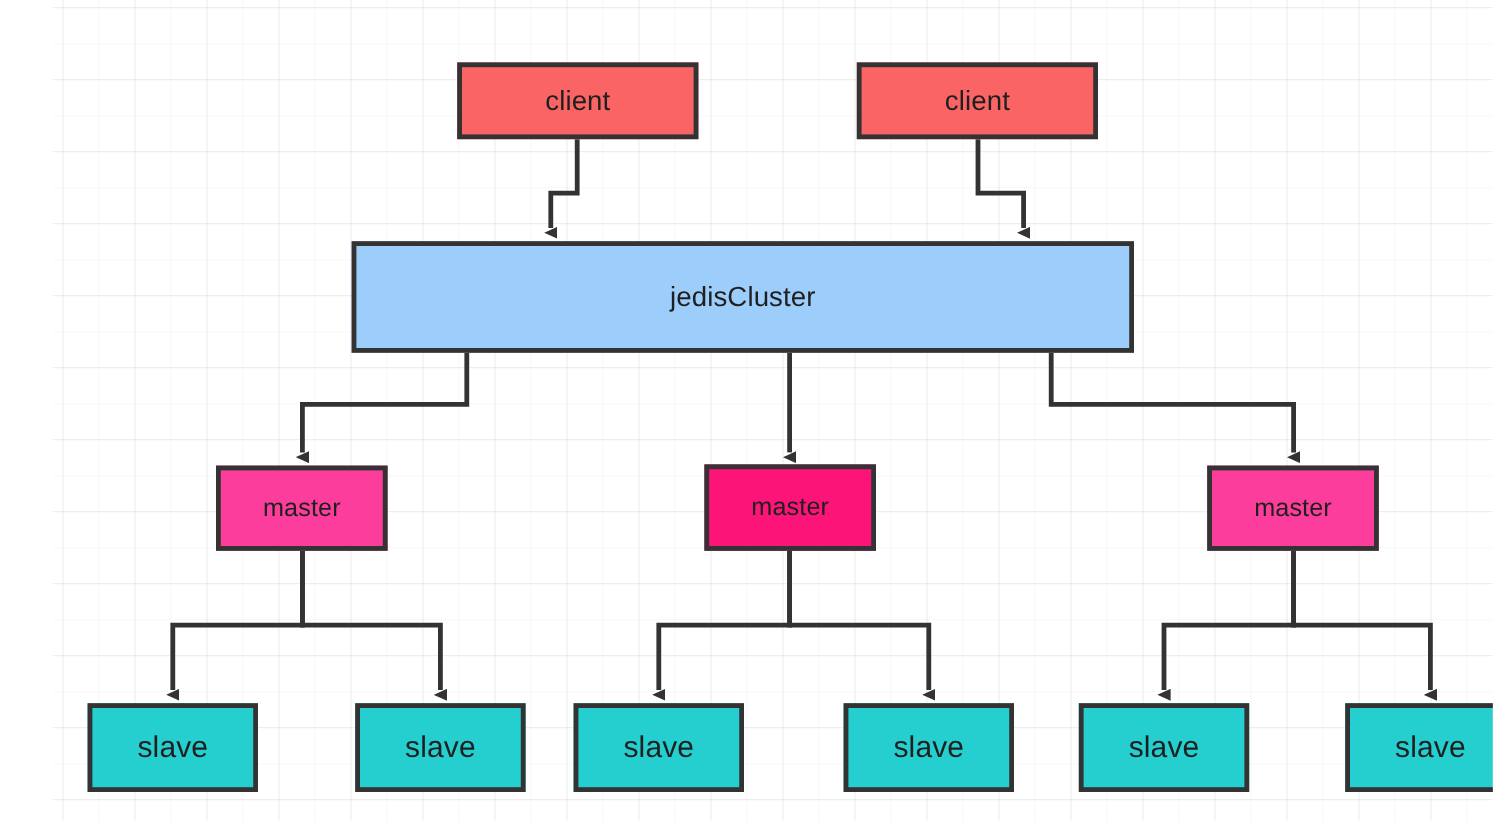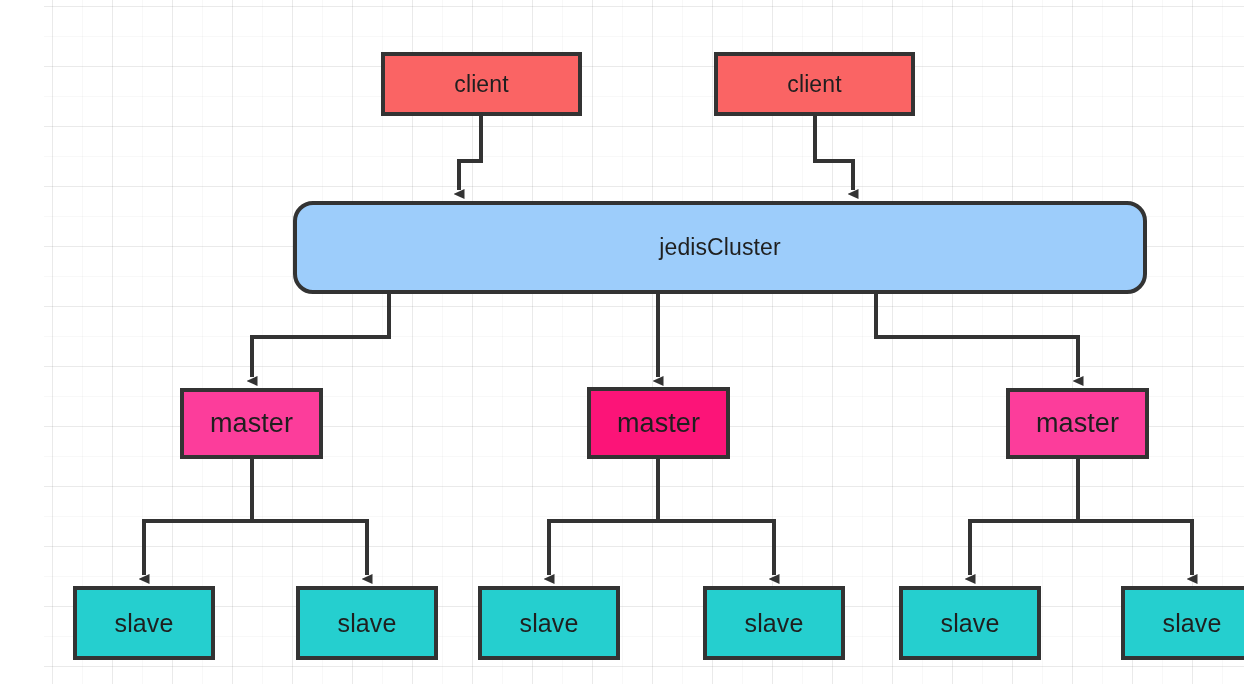--- a/index.html
+++ b/index.html
@@ -58,21 +58,21 @@
     white-space: nowrap;
   }
 
   .node-client {
     font-size: 23px;
   }
   .node-cluster {
     font-size: 23px;
   }
   .node-master {
-    font-size: 27px;
+    font-size: 21px;
     text-align: center;
   }
   .node-slave {
     font-size: 25px;
   }
 </style>
 </head>
 <body>
 
 <div id="canvas">
@@ -98,21 +98,21 @@
       </g>
   </svg>
 
   <div id="node-layer">
       <div class="node node-client" style="left: 337px; top: 52px; width: 201px; height: 64px; background-color: rgb(250, 100, 100); border-color: rgb(51, 51, 51);">
         <span>client</span>
       </div>
       <div class="node node-client" style="left: 670px; top: 52px; width: 201px; height: 64px; background-color: rgb(250, 100, 100); border-color: rgb(51, 51, 51);">
         <span>client</span>
       </div>
-      <div class="node node-cluster" style="left: 249px; top: 201px; width: 854px; height: 93px; background-color: rgb(157, 205, 251); border-color: rgb(51, 51, 51); border-radius: 20px;">
+      <div class="node node-cluster" style="left: 249px; top: 201px; width: 652px; height: 93px; background-color: rgb(157, 205, 251); border-color: rgb(51, 51, 51);">
         <span>jedisCluster</span>
       </div>
       <div class="node node-master" style="left: 136px; top: 388px; width: 143px; height: 71px; background-color: rgb(252, 61, 155); border-color: rgb(51, 51, 51);">
         <span>master</span>
       </div>
       <div class="node node-master" style="left: 543px; top: 387px; width: 143px; height: 72px; background-color: rgb(252, 20, 120); border-color: rgb(51, 51, 51);">
         <span>master</span>
       </div>
       <div class="node node-master" style="left: 962px; top: 388px; width: 143px; height: 71px; background-color: rgb(252, 61, 155); border-color: rgb(51, 51, 51);">
         <span>master</span>

